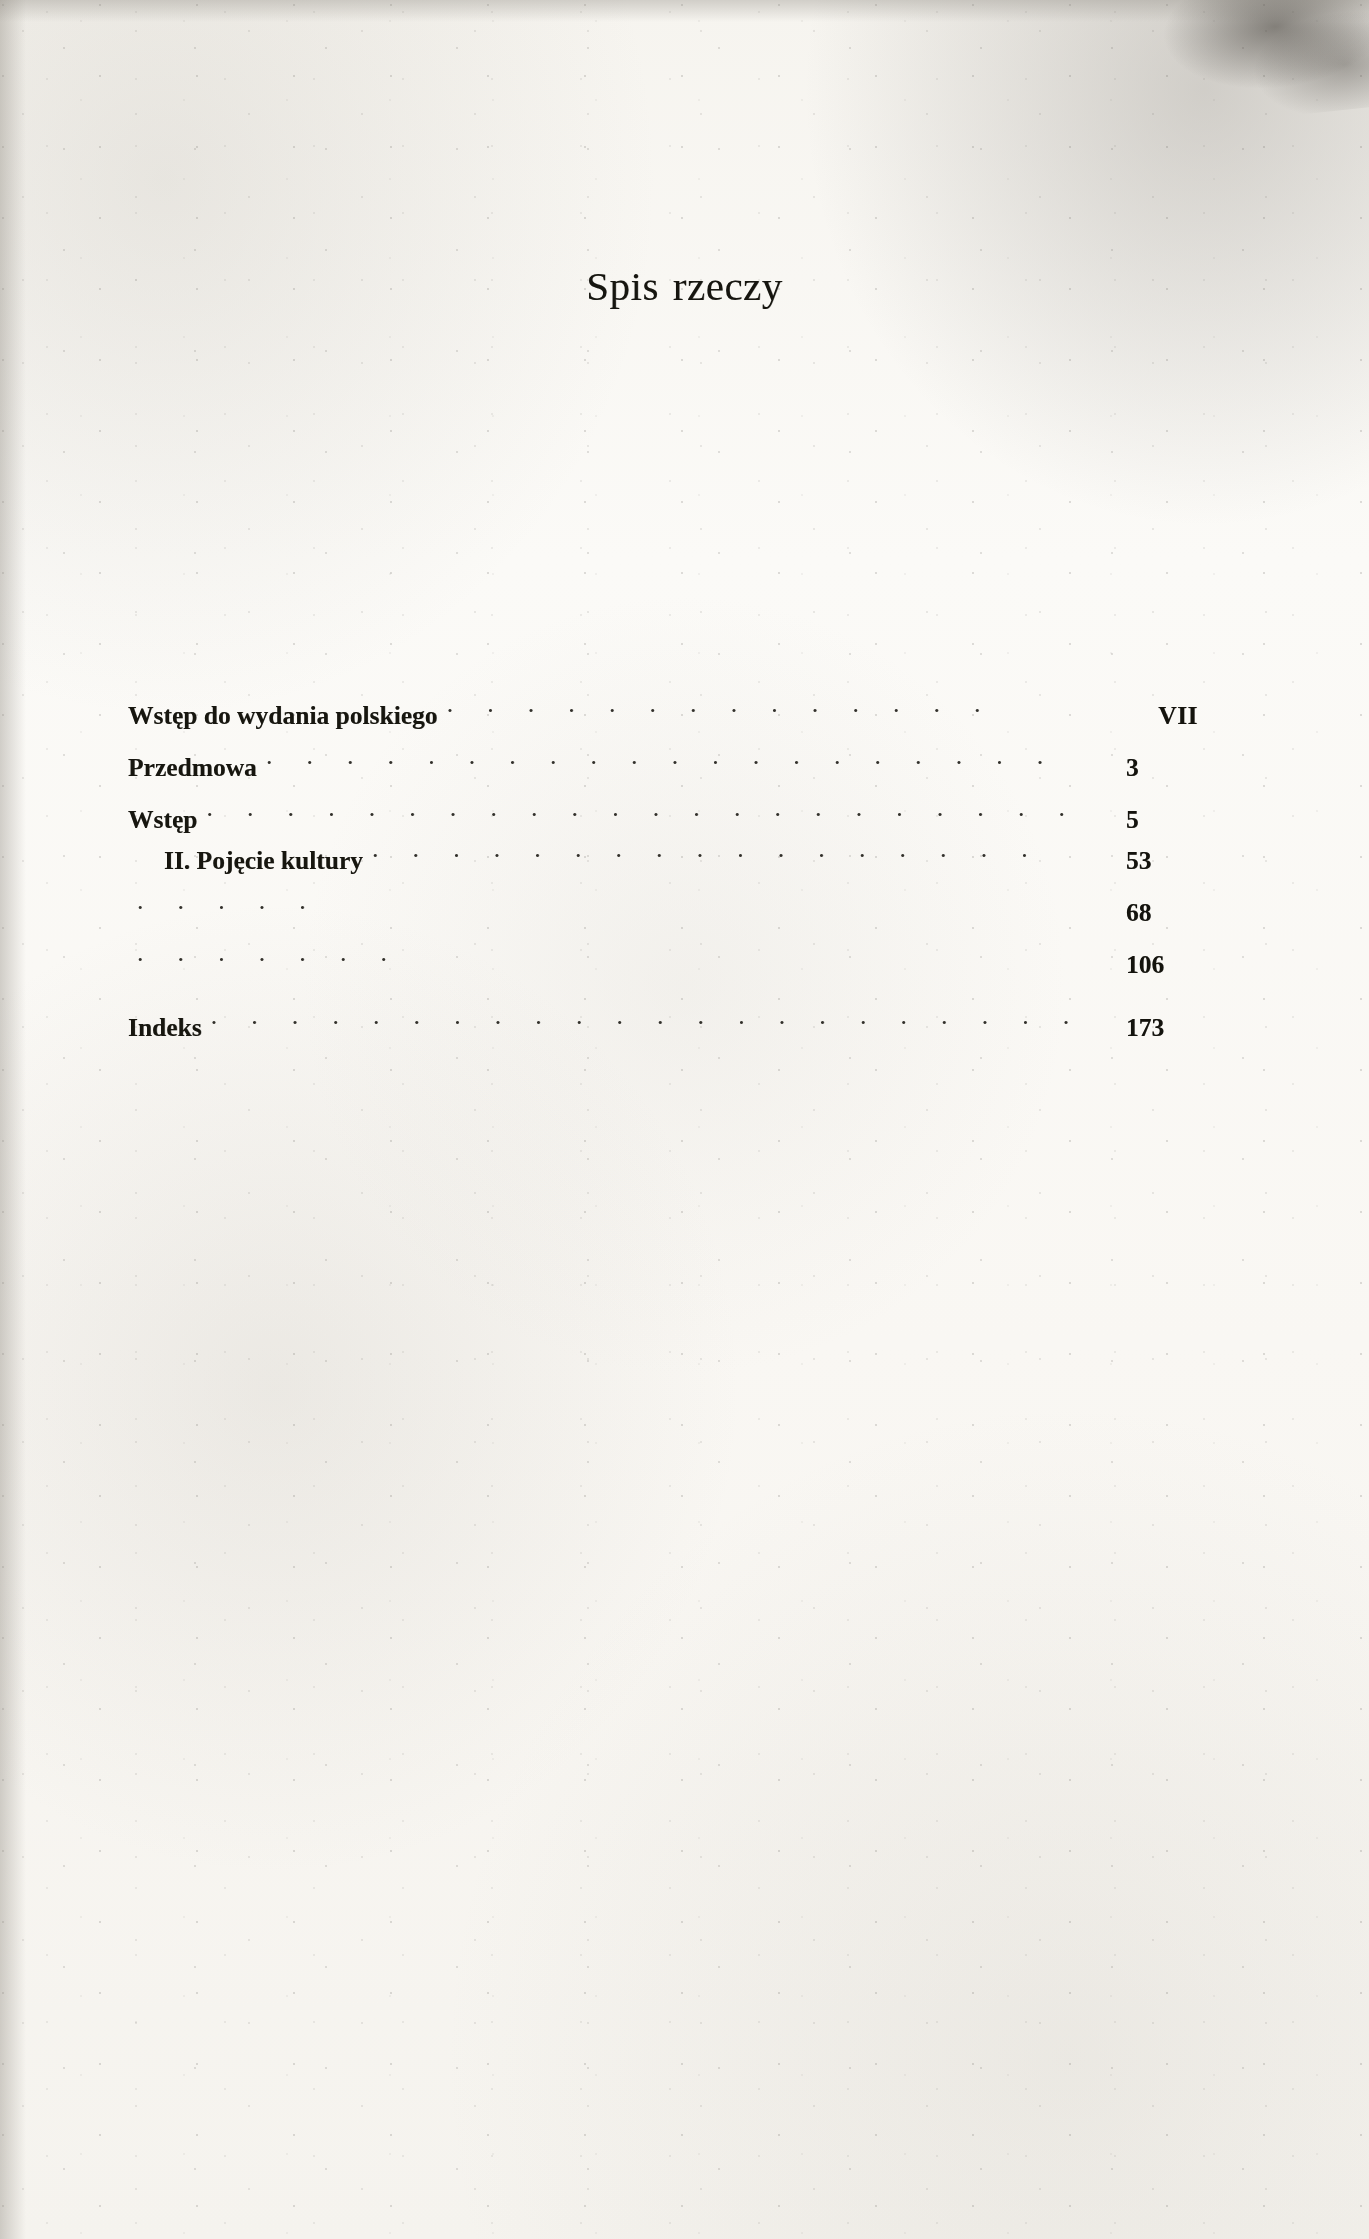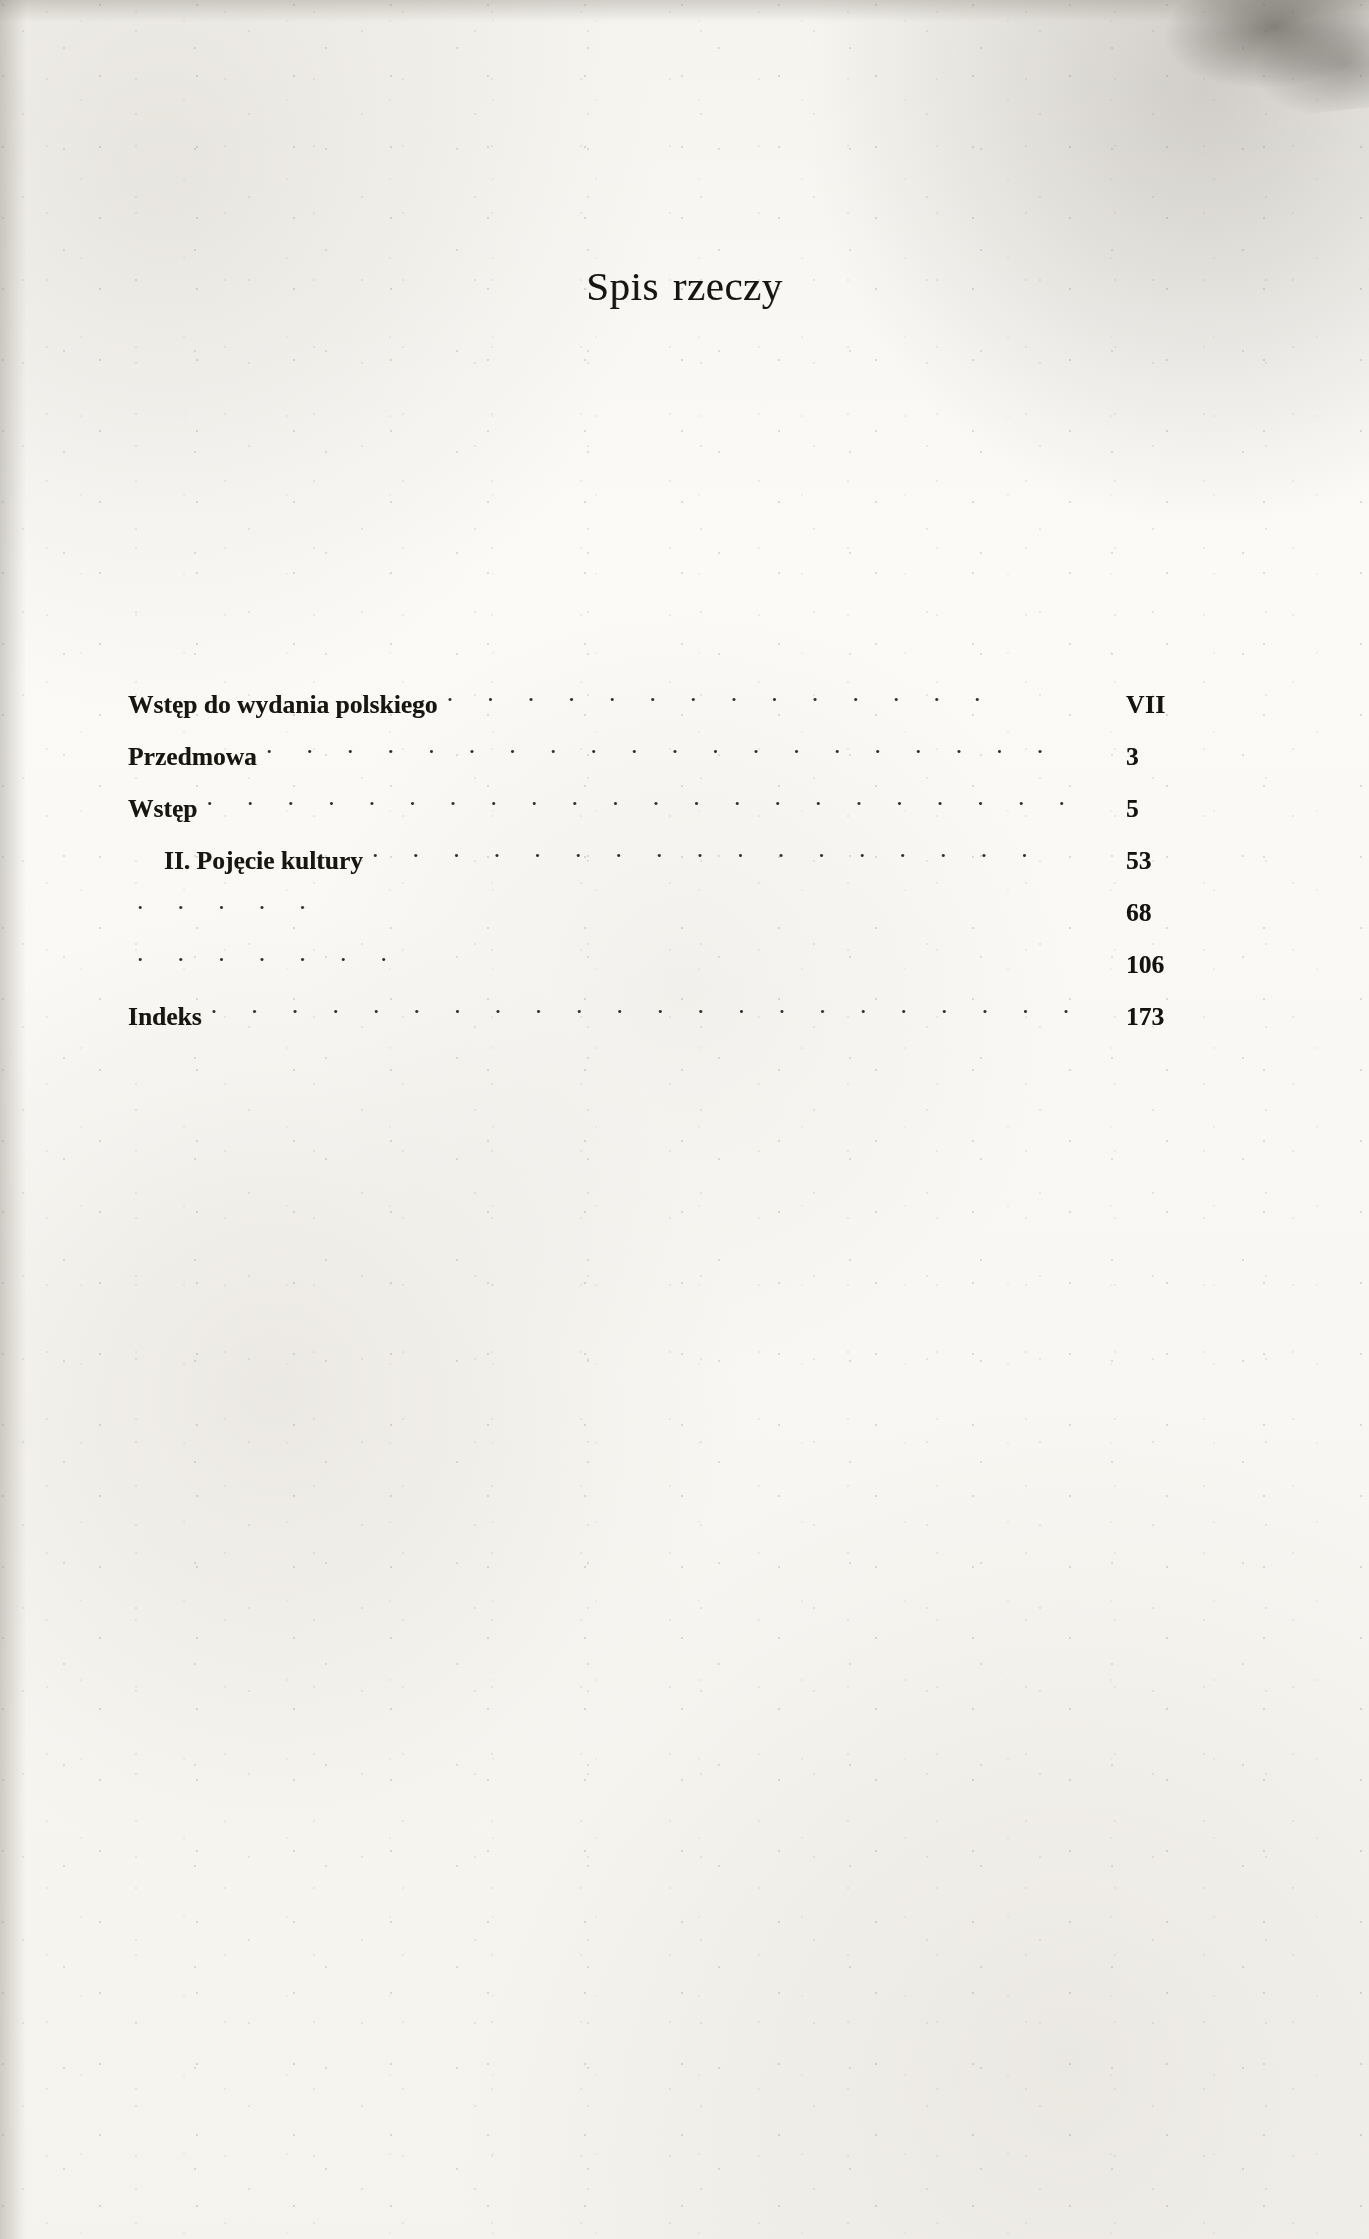--- a/index.html
+++ b/index.html
@@ -104,21 +104,21 @@
     font-family: "Liberation Serif", serif;
     text-shadow: 0.35px 0.25px 0.5px rgba(0,0,0,0.40);
   }
   .toc-label {
     white-space: nowrap;
     font-weight: 600;
   }
   .toc-row.sub .toc-label {
     font-weight: 600;
   }
-  .indent-0 { padding-left: 0px; }
+  .indent-0 { padding-left: 0px; margin-top: 11px; }
   .indent-1 { padding-left: 30px; }
   .indent-2 { padding-left: 36px; }
   .indent-3 { padding-left: 30px; }
   .indent-4 { padding-left: 24px; }
   .indent-5 { padding-left: 34px; }
 
   .leader {
     flex: 1 1 auto;
     margin: 0 10px 0 8px;
     position: relative;
@@ -133,20 +133,21 @@
   }
   .toc-page {
     flex: 0 0 auto;
     width: 72px;
     text-align: left;
     font-weight: 700;
     color: #14130d;
   }
   .toc-page.roman {
     letter-spacing: 0.5px;
+    text-align: right;
   }
 </style>
 </head>
 <body>
 
 <div class="page">
   <div class="scan-tint"></div>
   <div class="scan-speckle"></div>
   <div class="edge-left"></div>
   <div class="edge-top"></div>

